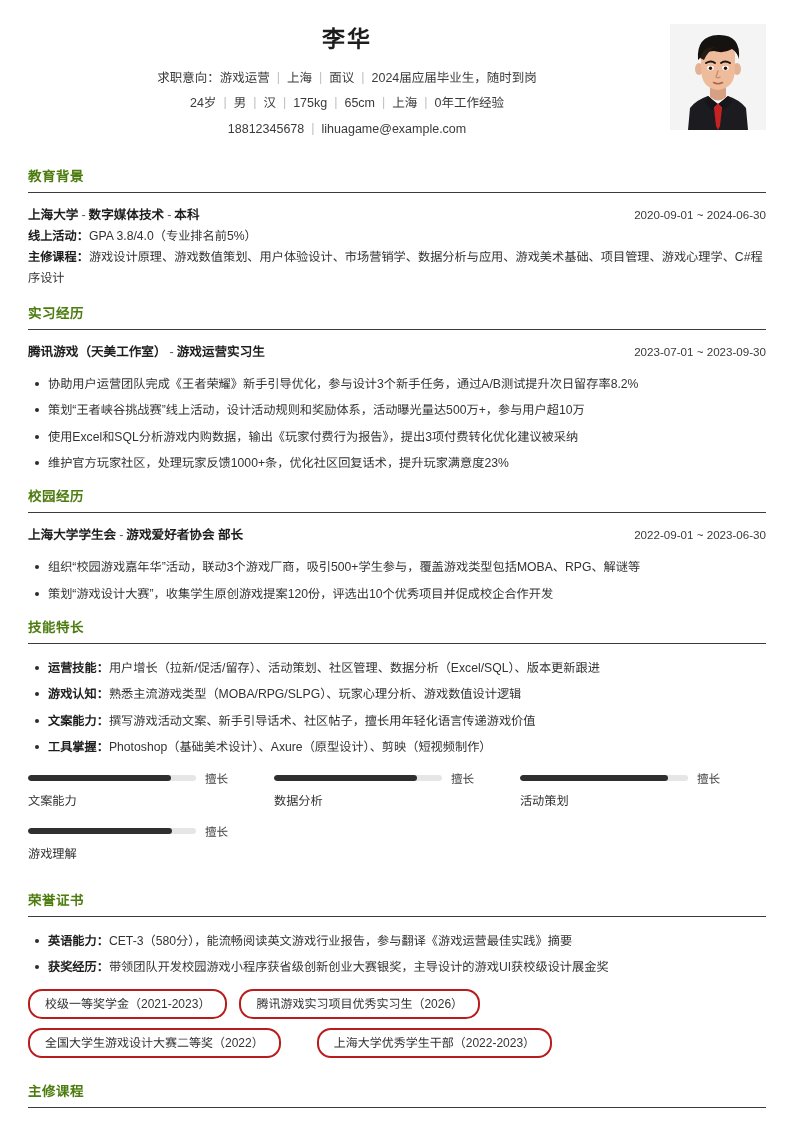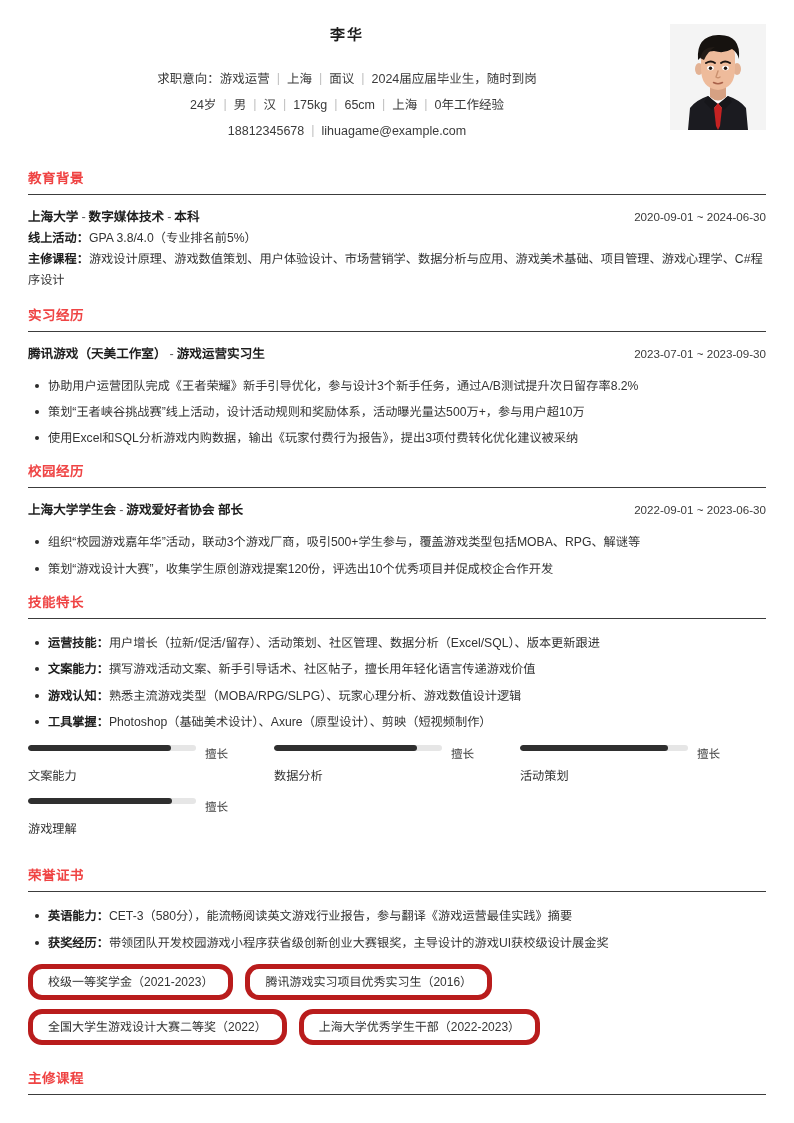--- a/index.html
+++ b/index.html
@@ -31,25 +31,25 @@
   .header-inner {
     display: flex;
     align-items: flex-start;
   }
   .header-text {
     flex: 1 1 auto;
     text-align: center;
     padding-right: 4px;
   }
   .name {
-    font-size: 15px;
+    font-size: 23px;
     font-weight: bold;
     letter-spacing: 2px;
     color: #1d1d1d;
-    margin: 4px 0 27px 0;
+    margin: 4px 0 16px 0;
     line-height: 1.2;
   }
   .meta-line {
     font-size: 12.5px;
     color: #3a3a3a;
     line-height: 1.35;
     margin-bottom: 9px;
     white-space: nowrap;
   }
   .meta-line:last-child { margin-bottom: 0; }
@@ -72,21 +72,21 @@
     overflow: hidden;
     position: relative;
   }
   .avatar-svg { display: block; width: 100%; height: 100%; }
 
   
   .section { padding: 0 28px; box-sizing: border-box; }
   .section-title {
     font-size: 13.5px;
     font-weight: bold;
-    color: #ef4444;
+    color: #4d7c0f;
     letter-spacing: 0.5px;
     padding-top: 13px;
     padding-bottom: 7px;
   }
   .section-rule {
     height: 1px;
     background: #3c3c3c;
     margin-bottom: 11px;
   }
 
@@ -162,21 +162,21 @@
     margin-top: 14px;
   }
   .skill-item {
     width: 33.33%;
     box-sizing: border-box;
     padding-right: 14px;
     margin-bottom: 14px;
   }
   .skill-bar-row {
     display: flex;
-    align-items: flex-start;
+    align-items: center;
     margin-bottom: 5px;
   }
   .skill-track {
     flex: 0 0 auto;
     width: 168px;
     height: 6px;
     background: #e6e6e6;
     border-radius: 3px;
     overflow: hidden;
   }
@@ -196,21 +196,21 @@
     color: #333;
   }
 
   
   .tag-row {
     display: flex;
     flex-wrap: wrap;
     margin-top: 12px;
   }
   .tag {
-    border: 5px solid #b91c1c;
+    border: 2px solid #b91c1c;
     border-radius: 14px;
     padding: 5px 15px;
     font-size: 12px;
     color: #333;
     margin: 0 12px 9px 0;
     background: #ffffff;
     white-space: nowrap;
     line-height: 1.35;
   }
 
@@ -302,20 +302,21 @@
       <div class="entry-title">
         <span>腾讯游戏（天美工作室）</span><span class="sep-dash">-</span><span class="entry-sub">游戏运营实习生</span>
       </div>
       <div class="entry-date">2023-07-01 ~ 2023-09-30</div>
     </div>
 
     <ul class="bullets">
       <li>协助用户运营团队完成《王者荣耀》新手引导优化，参与设计3个新手任务，通过A/B测试提升次日留存率8.2%</li>
       <li>策划“王者峡谷挑战赛”线上活动，设计活动规则和奖励体系，活动曝光量达500万+，参与用户超10万</li>
       <li>使用Excel和SQL分析游戏内购数据，输出《玩家付费行为报告》，提出3项付费转化优化建议被采纳</li>
+      <li>维护官方玩家社区，处理玩家反馈1000+条，优化社区回复话术，提升玩家满意度23%</li>
     </ul>
   </div>
 
   <div class="section">
     <div class="section-title">校园经历</div>
     <div class="section-rule"></div>
 
     <div class="entry-head">
       <div class="entry-title">
         <span>上海大学学生会</span><span class="sep-dash">-</span><span class="entry-sub">游戏爱好者协会 部长</span>
@@ -328,22 +329,22 @@
       <li>策划“游戏设计大赛”，收集学生原创游戏提案120份，评选出10个优秀项目并促成校企合作开发</li>
     </ul>
   </div>
 
   <div class="section">
     <div class="section-title">技能特长</div>
     <div class="section-rule"></div>
 
     <ul class="bullets">
       <li><span class="k">运营技能：</span><span>用户增长（拉新/促活/留存）、活动策划、社区管理、数据分析（Excel/SQL）、版本更新跟进</span></li>
+      <li><span class="k">游戏认知：</span><span>熟悉主流游戏类型（MOBA/RPG/SLPG）、玩家心理分析、游戏数值设计逻辑</span></li>
       <li><span class="k">文案能力：</span><span>撰写游戏活动文案、新手引导话术、社区帖子，擅长用年轻化语言传递游戏价值</span></li>
-      <li><span class="k">游戏认知：</span><span>熟悉主流游戏类型（MOBA/RPG/SLPG）、玩家心理分析、游戏数值设计逻辑</span></li>
       <li><span class="k">工具掌握：</span><span>Photoshop（基础美术设计）、Axure（原型设计）、剪映（短视频制作）</span></li>
     </ul>
 
     <div class="skill-grid">
       <div class="skill-item">
         <div class="skill-bar-row">
           <div class="skill-track">
             <div class="skill-fill" style="width: 85%;"></div>
           </div>
           <div class="skill-level">擅长</div>
@@ -384,23 +385,23 @@
     <div class="section-title">荣誉证书</div>
     <div class="section-rule"></div>
 
     <ul class="bullets">
       <li><span class="k">英语能力：</span><span>CET-3（580分），能流畅阅读英文游戏行业报告，参与翻译《游戏运营最佳实践》摘要</span></li>
       <li><span class="k">获奖经历：</span><span>带领团队开发校园游戏小程序获省级创新创业大赛银奖，主导设计的游戏UI获校级设计展金奖</span></li>
     </ul>
 
     <div class="tag-row">
       <div class="tag">校级一等奖学金（2021-2023）</div>
-      <div class="tag">腾讯游戏实习项目优秀实习生（2016）</div>
-    </div>
-    <div class="tag-row" style="margin-top:0;">
+      <div class="tag">腾讯游戏实习项目优秀实习生（2026）</div>
+    </div>
+    <div class="tag-row" style="margin-top:0;gap:24px;">
       <div class="tag">全国大学生游戏设计大赛二等奖（2022）</div>
       <div class="tag">上海大学优秀学生干部（2022-2023）</div>
     </div>
   </div>
 
   <div class="section">
     <div class="section-title">主修课程</div>
     <div class="section-rule"></div>
   </div>
 

